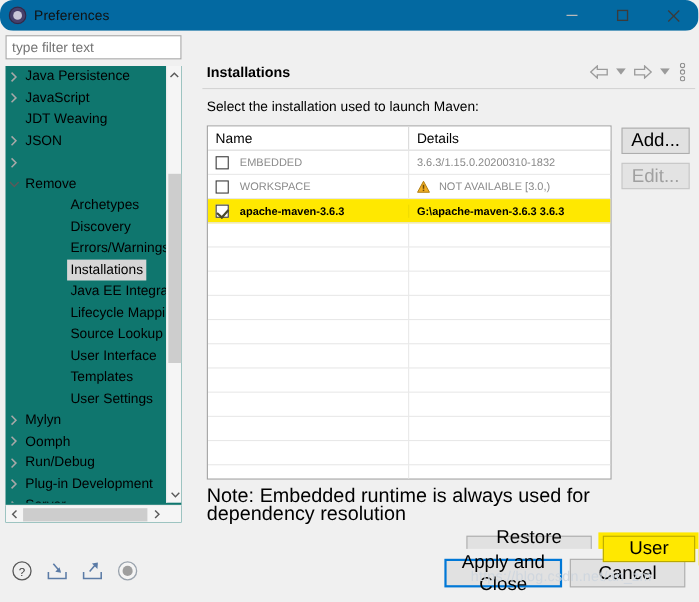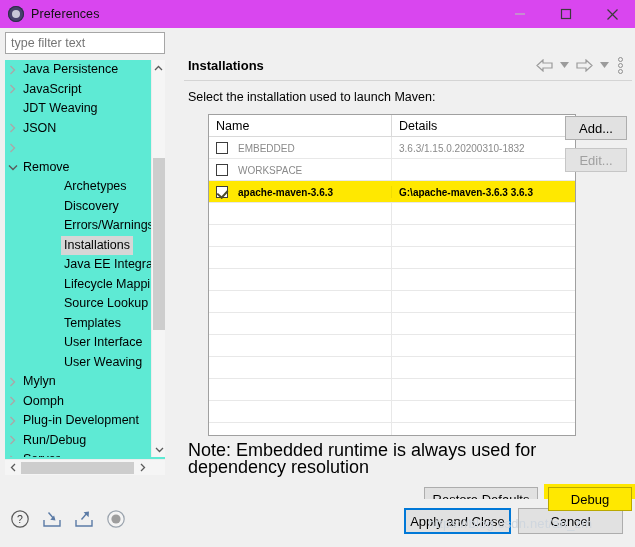--- a/index.html
+++ b/index.html
@@ -9,23 +9,24 @@
     font-family:"Liberation Sans", sans-serif;
     font-size:12px;
     color:#000;
     background:#f0f0f0;
     overflow:hidden;
     position:relative;
   }
 
   
   #titlebar {
-    height:28px; background:#d946ef;
+    height:28px; background:#0369a1;
     display:flex; align-items:center;
     position:relative;
+    border-radius:12px;
   }
   #app-icon {
     width:16px; height:16px; margin-left:8px; margin-right:7px;
     position:relative; flex:none;
   }
   #app-icon .ring {
     position:absolute; inset:0;
     border-radius:50%;
     background:#46406b;
     box-shadow: inset 0 0 0 1px #2e2a49;
@@ -53,21 +54,21 @@
   #filter-input {
     width:160px; height:22px;
     border:1px solid #a6a6a6; background:#fff;
     font-family:"Liberation Sans", sans-serif;
     font-size:12.5px; color:#9a9a9a;
     padding:0 5px; outline:none;
     display:block;
   }
   #tree-wrap {
     position:absolute; left:0; top:28px; width:160px; height:415px;
-    background:#5eead4; overflow:hidden;
+    background:#0f766e; overflow:hidden;
   }
   #tree {
     position:absolute; left:0; top:0; width:146px; height:397px;
     overflow:hidden;
   }
   .tnode {
     height:19.5px; display:flex; align-items:center;
     white-space:nowrap; font-size:12.5px; line-height:19.5px;
   }
   .tnode .arrow {
@@ -112,21 +113,21 @@
   .nav-caret { width:14px; height:20px; display:flex; align-items:center; justify-content:center; }
   #header-rule {
     position:absolute; left:4px; top:52px; width:448px; height:1px; background:#d4d4d4;
   }
 
   #instr { position:absolute; left:8px; top:62px; font-size:12.5px; }
 
   
   #table {
     position:absolute; left:8px; top:86px; width:368px; height:322px;
-    border:1px solid #a0a0a0; background:#fff; overflow:hidden;margin-left:20px;
+    border:1px solid #a0a0a0; background:#fff; overflow:hidden;
   }
   .thead { display:flex; height:22px; background:#fff; border-bottom:1px solid #d9d9d9; }
   .th { font-size:12.5px; display:flex; align-items:center; padding-left:7px; }
   .th.name { width:183px; border-right:1px solid #d9d9d9; }
   .th.details { flex:1; }
   .trow { display:flex; height:22px; position:relative; }
   .trow .cell-name { width:183px; display:flex; align-items:center; padding-left:7px; border-right:1px solid #e8e8e8; }
   .trow .cell-details { flex:1; display:flex; align-items:center; padding-left:7px; }
   .trow .bline { position:absolute; left:0; right:0; bottom:0; height:1px; background:#e8e8e8; }
   .cb {
@@ -139,21 +140,21 @@
     transform:rotate(42deg);
   }
   .rowtext { font-size:10px; color:#8a8a8a; }
   .rowtext.active { color:#000; font-weight:bold; }
   .warn-ico { width:12px; height:12px; margin-right:8px; flex:none; }
   .hl-row { background:#ffe800;align-items:center; }
   .hl-row .cell-name, .hl-row .cell-details { border-right-color:#f0dc00; }
 
   
   .btn {
-    font-family:"Liberation Sans", sans-serif; font-size:13px;
+    font-family:"Liberation Sans", sans-serif; font-size:17px;
     background:#e1e1e1; border:1px solid #adadad; color:#000;
     display:flex; align-items:center; justify-content:center;
     padding:0; cursor:default;
   }
   .btn.disabled { color:#a0a0a0; border-color:#c6c6c6; background:#e3e3e3; }
   #btn-add    { position:absolute; left:385px; top:88px;  width:62px; height:24px; }
   #btn-edit   { position:absolute; left:385px; top:120px; width:62px; height:24px; }
   #btn-remove { position:absolute; left:385px; top:155px; width:62px; height:24px; }
 
   
@@ -277,27 +278,27 @@
           <div class="tnode child">
             <span class="lbl">Java EE Integration</span>
           </div>
           <div class="tnode child">
             <span class="lbl">Lifecycle Mappings</span>
           </div>
           <div class="tnode child">
             <span class="lbl">Source Lookup</span>
           </div>
           <div class="tnode child">
+            <span class="lbl">User Interface</span>
+          </div>
+          <div class="tnode child">
             <span class="lbl">Templates</span>
           </div>
           <div class="tnode child">
-            <span class="lbl">User Interface</span>
-          </div>
-          <div class="tnode child">
-            <span class="lbl">User Weaving</span>
+            <span class="lbl">User Settings</span>
           </div>
           <div class="tnode">
             <span class="arrow">
               <svg width="7" height="10">
                 <polyline points="1.5,1 5.5,5 1.5,9" fill="none" stroke="#a8a8a8" stroke-width="1.4"></polyline>
               </svg>
             </span>
             <span class="lbl">Mylyn</span>
           </div>
           <div class="tnode">
@@ -307,29 +308,29 @@
               </svg>
             </span>
             <span class="lbl">Oomph</span>
           </div>
           <div class="tnode">
             <span class="arrow">
               <svg width="7" height="10">
                 <polyline points="1.5,1 5.5,5 1.5,9" fill="none" stroke="#a8a8a8" stroke-width="1.4"></polyline>
               </svg>
             </span>
+            <span class="lbl">Run/Debug</span>
+          </div>
+          <div class="tnode">
+            <span class="arrow">
+              <svg width="7" height="10">
+                <polyline points="1.5,1 5.5,5 1.5,9" fill="none" stroke="#a8a8a8" stroke-width="1.4"></polyline>
+              </svg>
+            </span>
             <span class="lbl">Plug-in Development</span>
-          </div>
-          <div class="tnode">
-            <span class="arrow">
-              <svg width="7" height="10">
-                <polyline points="1.5,1 5.5,5 1.5,9" fill="none" stroke="#a8a8a8" stroke-width="1.4"></polyline>
-              </svg>
-            </span>
-            <span class="lbl">Run/Debug</span>
           </div>
           <div class="tnode">
             <span class="arrow">
               <svg width="7" height="10">
                 <polyline points="1.5,1 5.5,5 1.5,9" fill="none" stroke="#a8a8a8" stroke-width="1.4"></polyline>
               </svg>
             </span>
             <span class="lbl">Server</span>
           </div>
         </div>
@@ -417,20 +418,28 @@
             <div class="cell-details">
               <span class="rowtext">3.6.3/1.15.0.20200310-1832</span>
             </div>
             <div class="bline"></div>
           </div>
           <div class="trow">
             <div class="cell-name">
               <span class="cb"></span>
               <span class="rowtext">WORKSPACE</span>
             </div>
+            <div class="cell-details">
+              <svg class="warn-ico" viewBox="0 0 12 12">
+                <polygon points="6,0.8 11.4,10.8 0.6,10.8" fill="#f0ad24" stroke="#b07d10" stroke-width="0.9"></polygon>
+                <rect x="5.3" y="4" width="1.4" height="3.6" fill="#6b4a06"></rect>
+                <rect x="5.3" y="8.4" width="1.4" height="1.3" fill="#6b4a06"></rect>
+              </svg>
+              <span class="rowtext">NOT AVAILABLE [3.0,)</span>
+            </div>
             <div class="bline"></div>
           </div>
           <div class="trow hl-row">
             <div class="cell-name">
               <span class="cb checked"></span>
               <span class="rowtext active">apache-maven-3.6.3</span>
             </div>
             <div class="cell-details">
               <span class="rowtext active">G:\apache-maven-3.6.3 3.6.3</span>
             </div>
@@ -493,21 +502,21 @@
         </div>
     </div>
 
     <button id="btn-add" class="btn">Add...</button>
     <button id="btn-edit" class="btn disabled" disabled="">Edit...</button>
 
     <div id="note">Note: Embedded runtime is always used for dependency resolution</div>
 
     <div id="apply-hl"></div>
     <button id="btn-restore" class="btn">Restore Defaults</button>
-    <button id="btn-apply" class="btn" style="position:absolute;z-index:1;">Debug</button>
+    <button id="btn-apply" class="btn" style="position:absolute;z-index:1;">User</button>
   </div>
 </div>
 
 <div id="footer">
   <div id="footer-icons">
     <div class="ficon">
       <svg width="20" height="20" viewBox="0 0 20 20">
         <circle cx="10" cy="10" r="8.2" fill="none" stroke="#5a5a5a" stroke-width="1.2"></circle>
         <text x="10" y="14.2" font-size="10.5" text-anchor="middle" fill="#3a3a3a" font-family="Liberation Sans, sans-serif">?</text>
       </svg>

